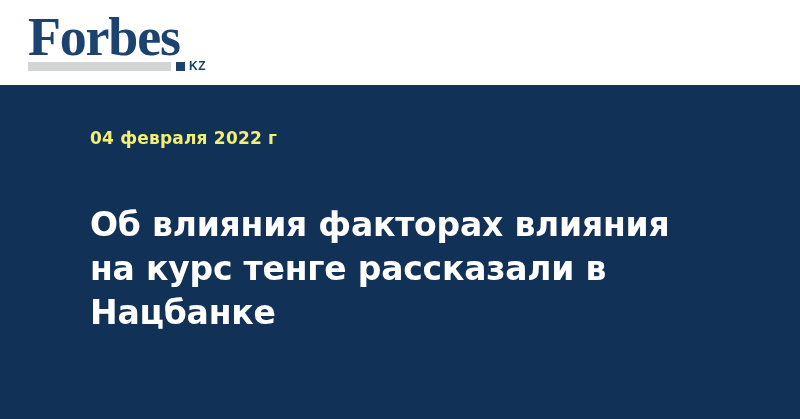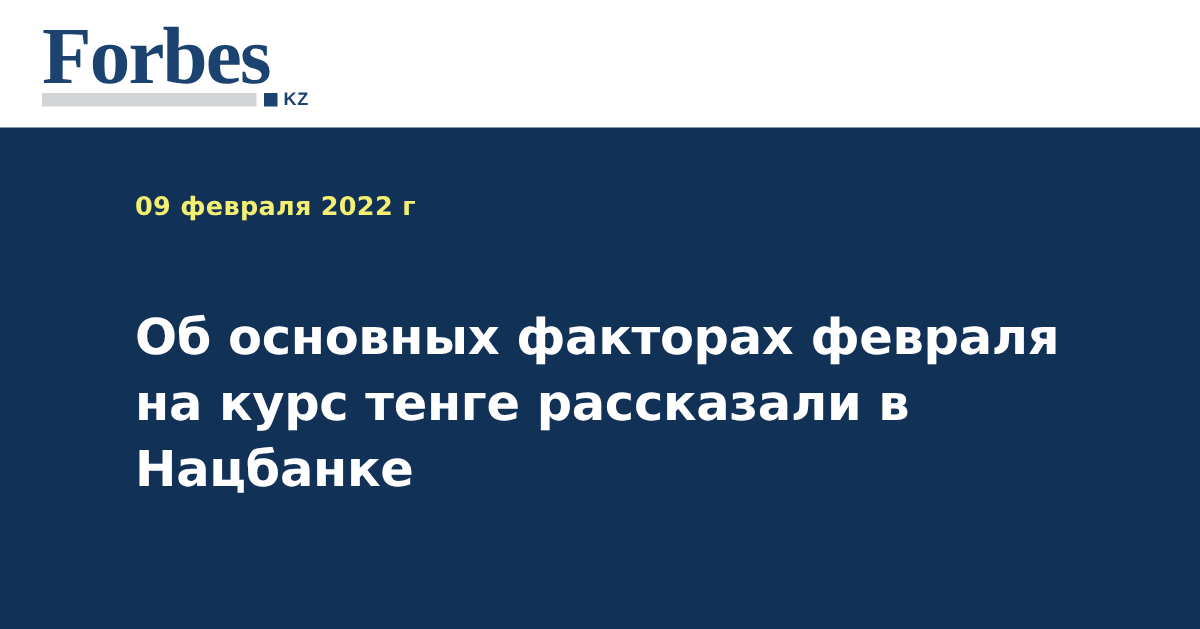--- a/index.html
+++ b/index.html
@@ -127,17 +127,17 @@
   <div class="header">
     <div class="logo">
       <div class="logo-wordmark">Forbes</div>
       <div class="logo-rule"></div>
       <div class="logo-kz-square"></div>
       <div class="logo-kz-text">KZ</div>
     </div>
   </div>
 
   <div class="hero">
-    <div class="hero-date">09 февраля 2022 г</div>
-    <h1 class="hero-title">Об основных факторах февраля на курс тенге рассказали в Нацбанке</h1>
+    <div class="hero-date">04 февраля 2022 г</div>
+    <h1 class="hero-title">Об влияния факторах влияния на курс тенге рассказали в Нацбанке</h1>
   </div>
 
 </div>
 
 </body></html>

